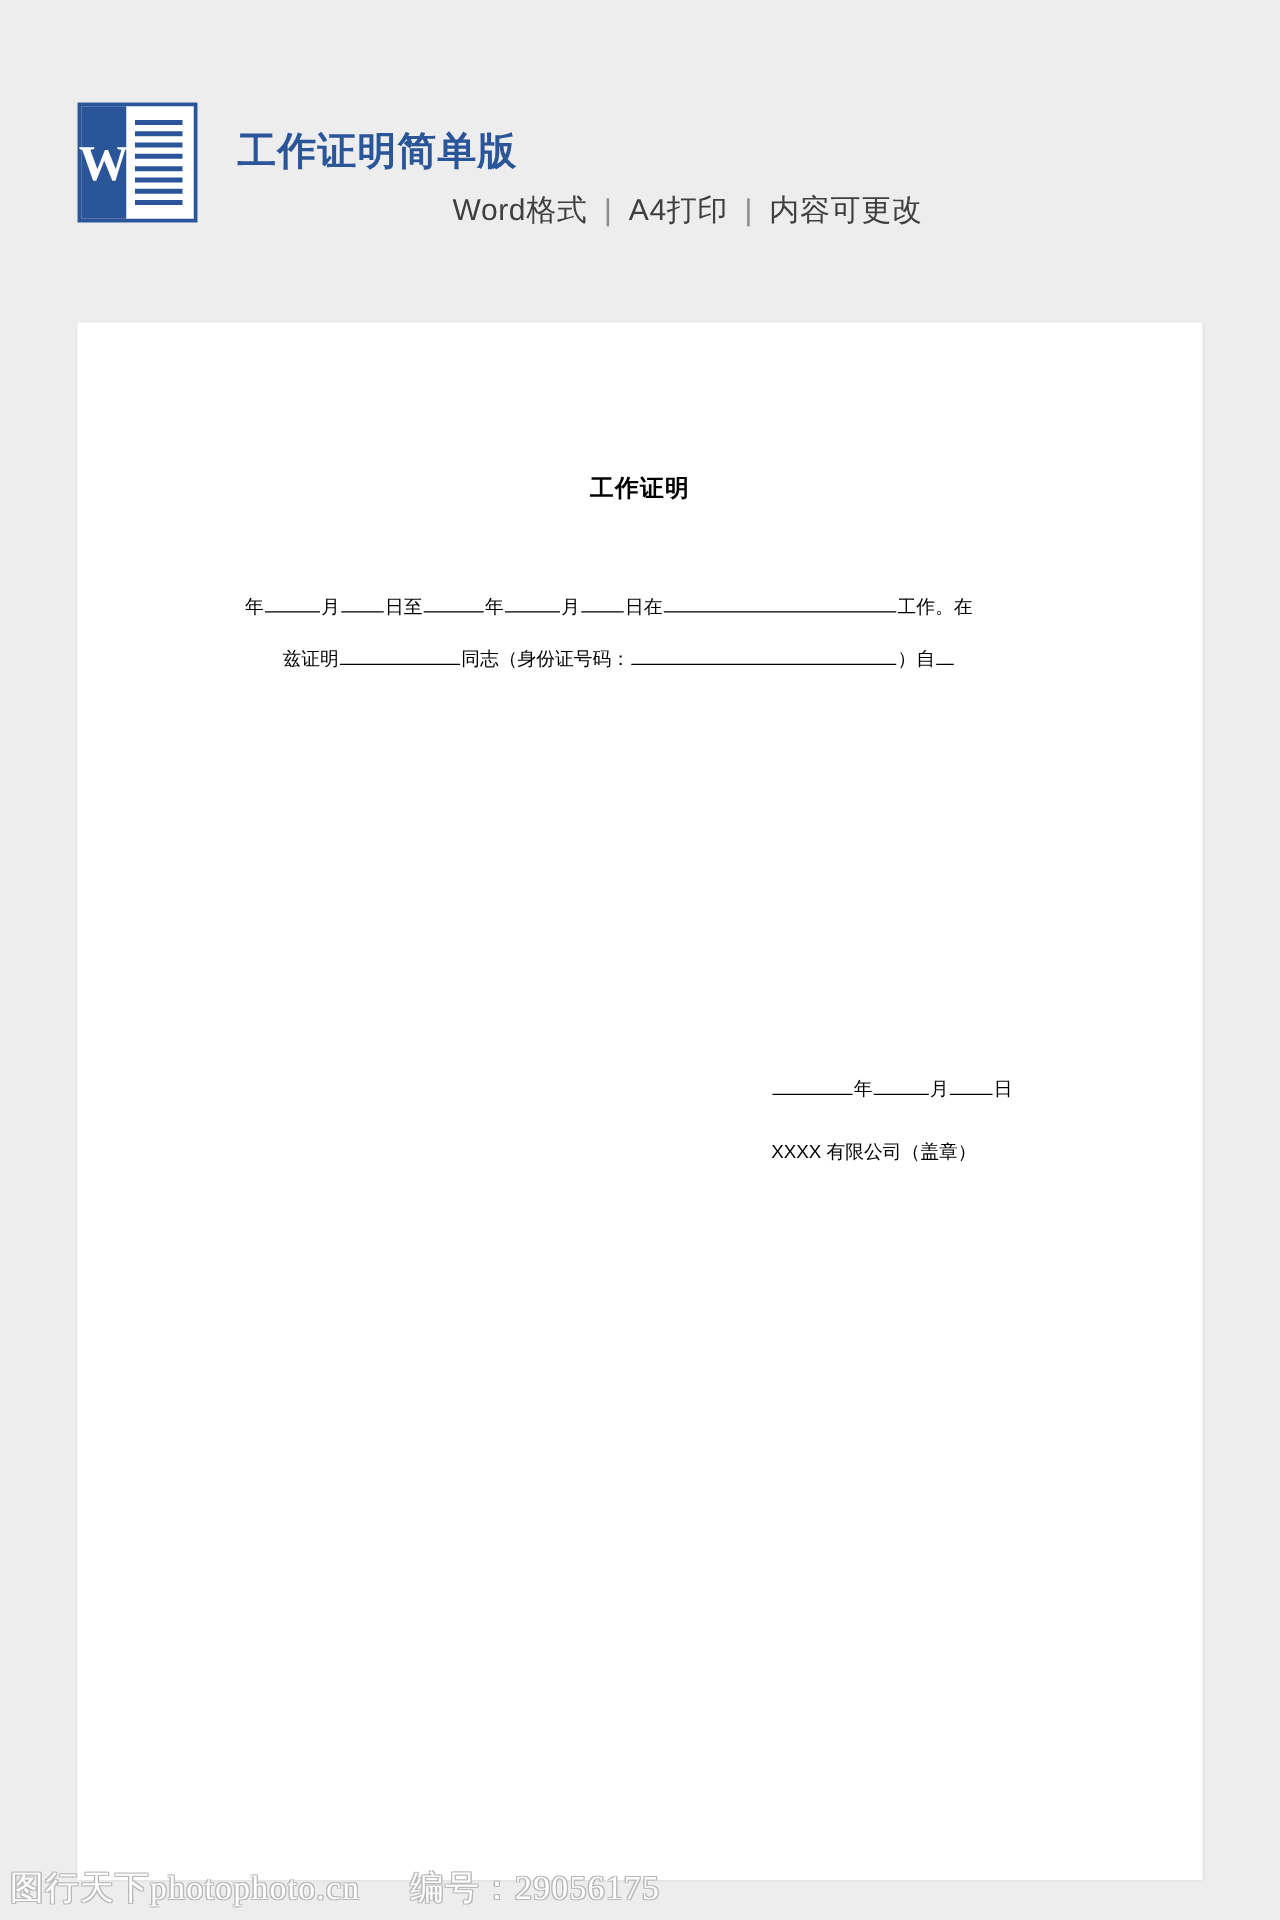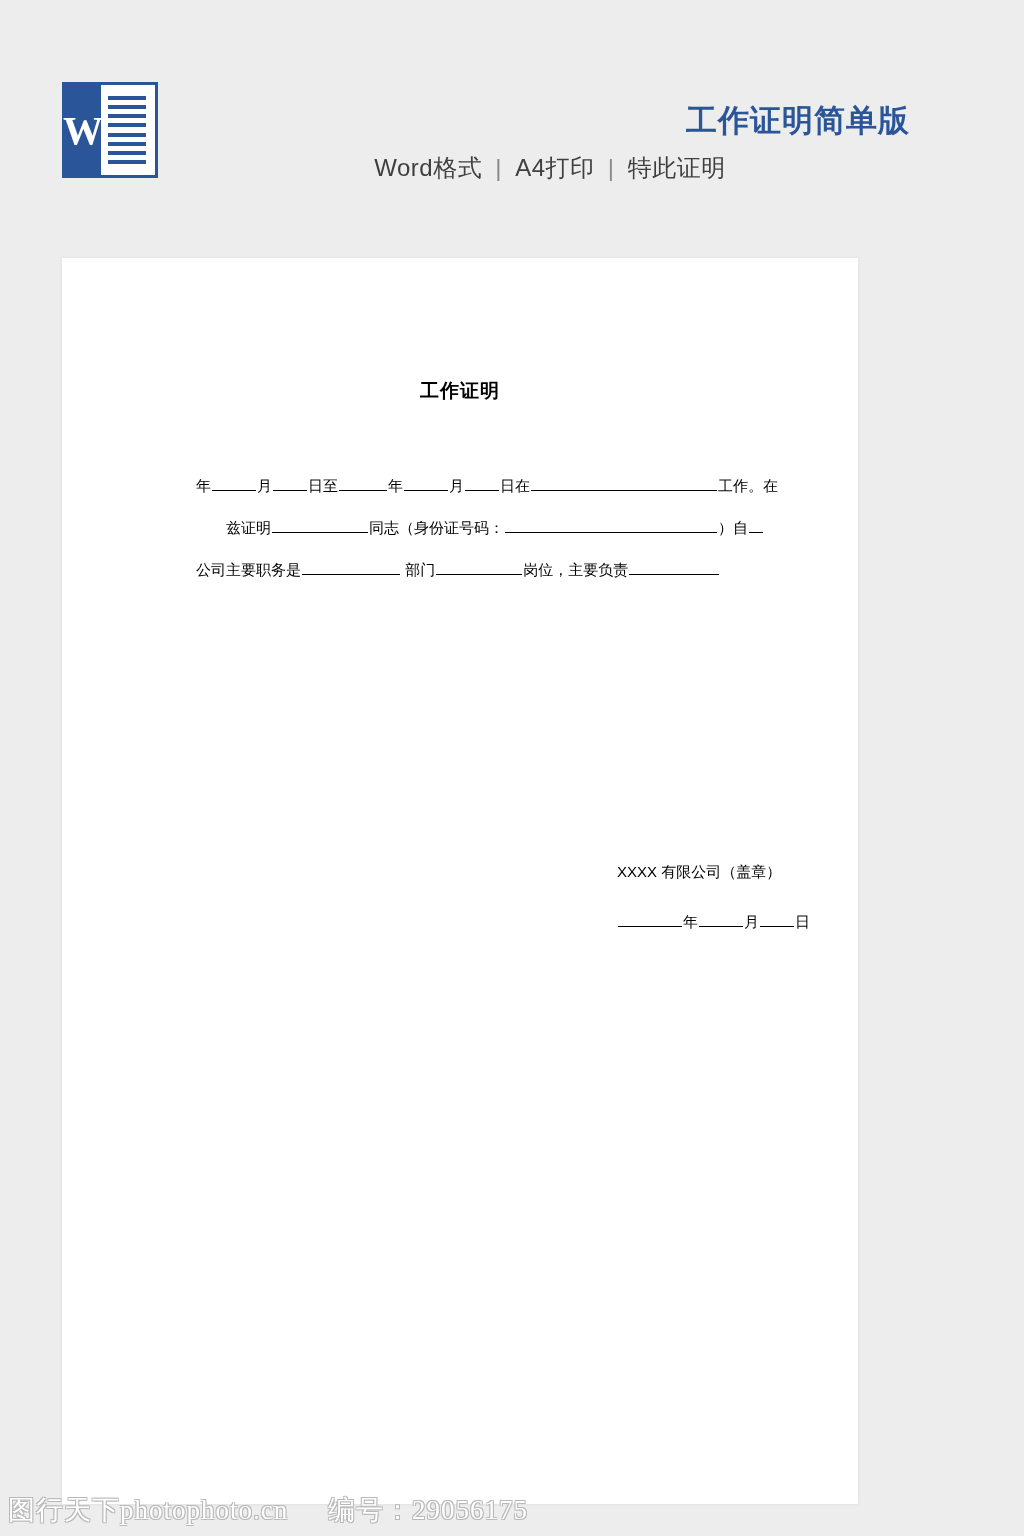--- a/index.html
+++ b/index.html
@@ -61,21 +61,21 @@
     height: 4px;
     background: #2a5699;
     width: 100%;
   }
 
   .header-title {
     position: absolute;
     left: 190px;
     top: 100px;
     width: 720px;
-    text-align: right;
+    text-align: left;
     color: #2a5699;
     font-size: 31px;
     font-weight: bold;
     letter-spacing: 1px;
   }
   .header-sub {
     position: absolute;
     left: 190px;
     top: 152px;
     width: 720px;
@@ -87,21 +87,21 @@
   .header-sub .sep {
     color: #8a8a8a;
     padding: 0 6px;
   }
 
   
   .page {
     position: absolute;
     left: 62px;
     top: 258px;
-    width: 796px;
+    width: 900px;
     height: 1246px;
     background: #ffffff;
     box-shadow: 0 0 3px rgba(0,0,0,0.08);
   }
 
   .doc-title {
     position: absolute;
     left: 0;
     top: 120px;
     width: 100%;
@@ -184,54 +184,51 @@
     </div>
   </div>
 
   <div class="header-title">工作证明简单版</div>
 
   <div class="header-sub">
     <span>Word格式</span>
     <span class="sep">|</span>
     <span>A4打印</span>
     <span class="sep">|</span>
-    <span>特此证明</span>
+    <span>内容可更改</span>
   </div>
 
 </div>
 
 <div class="page">
 
   <div class="doc-title">工作证明</div>
 
   <div class="body-text">
 
     <p>
       <span>年</span><span class="blank" style="width:44px"></span><span>月</span><span class="blank" style="width:34px"></span><span>日至</span><span class="blank" style="width:48px"></span><span>年</span><span class="blank" style="width:44px"></span><span>月</span><span class="blank" style="width:34px"></span><span>日在</span><span class="blank" style="width:186px"></span><span>工作。在</span>
     </p>
 
     <p>
       <span class="indent"></span><span>兹证明</span><span class="blank" style="width:96px"></span><span>同志（身份证号码：</span><span class="blank" style="width:212px"></span><span>）自</span><span class="blank" style="width:14px"></span>
     </p>
 
-    <p>
-      <span>公司主要职务是</span><span class="blank" style="width:98px"></span>&nbsp;<span>部门</span><span class="blank" style="width:86px"></span><span>岗位，主要负责</span><span class="blank" style="width:90px"></span>
-    </p>
 
 
     <div class="para-gap"></div>
 
 
   </div>
 
   <div class="signature">
-    <div>XXXX 有限公司（盖章）</div>
     <div>
       <span class="blank" style="width:64px"></span><span>年</span><span class="blank" style="width:44px"></span><span>月</span><span class="blank" style="width:34px"></span><span>日</span>
     </div>
+    <div>XXXX 有限公司（盖章）</div>
   </div>
 
 </div>
 
 <div class="watermark">
   <span>图行天下photophoto.cn</span>
   <span class="code-label">编号：</span><span>29056175</span>
 </div>
 
 </body></html>

